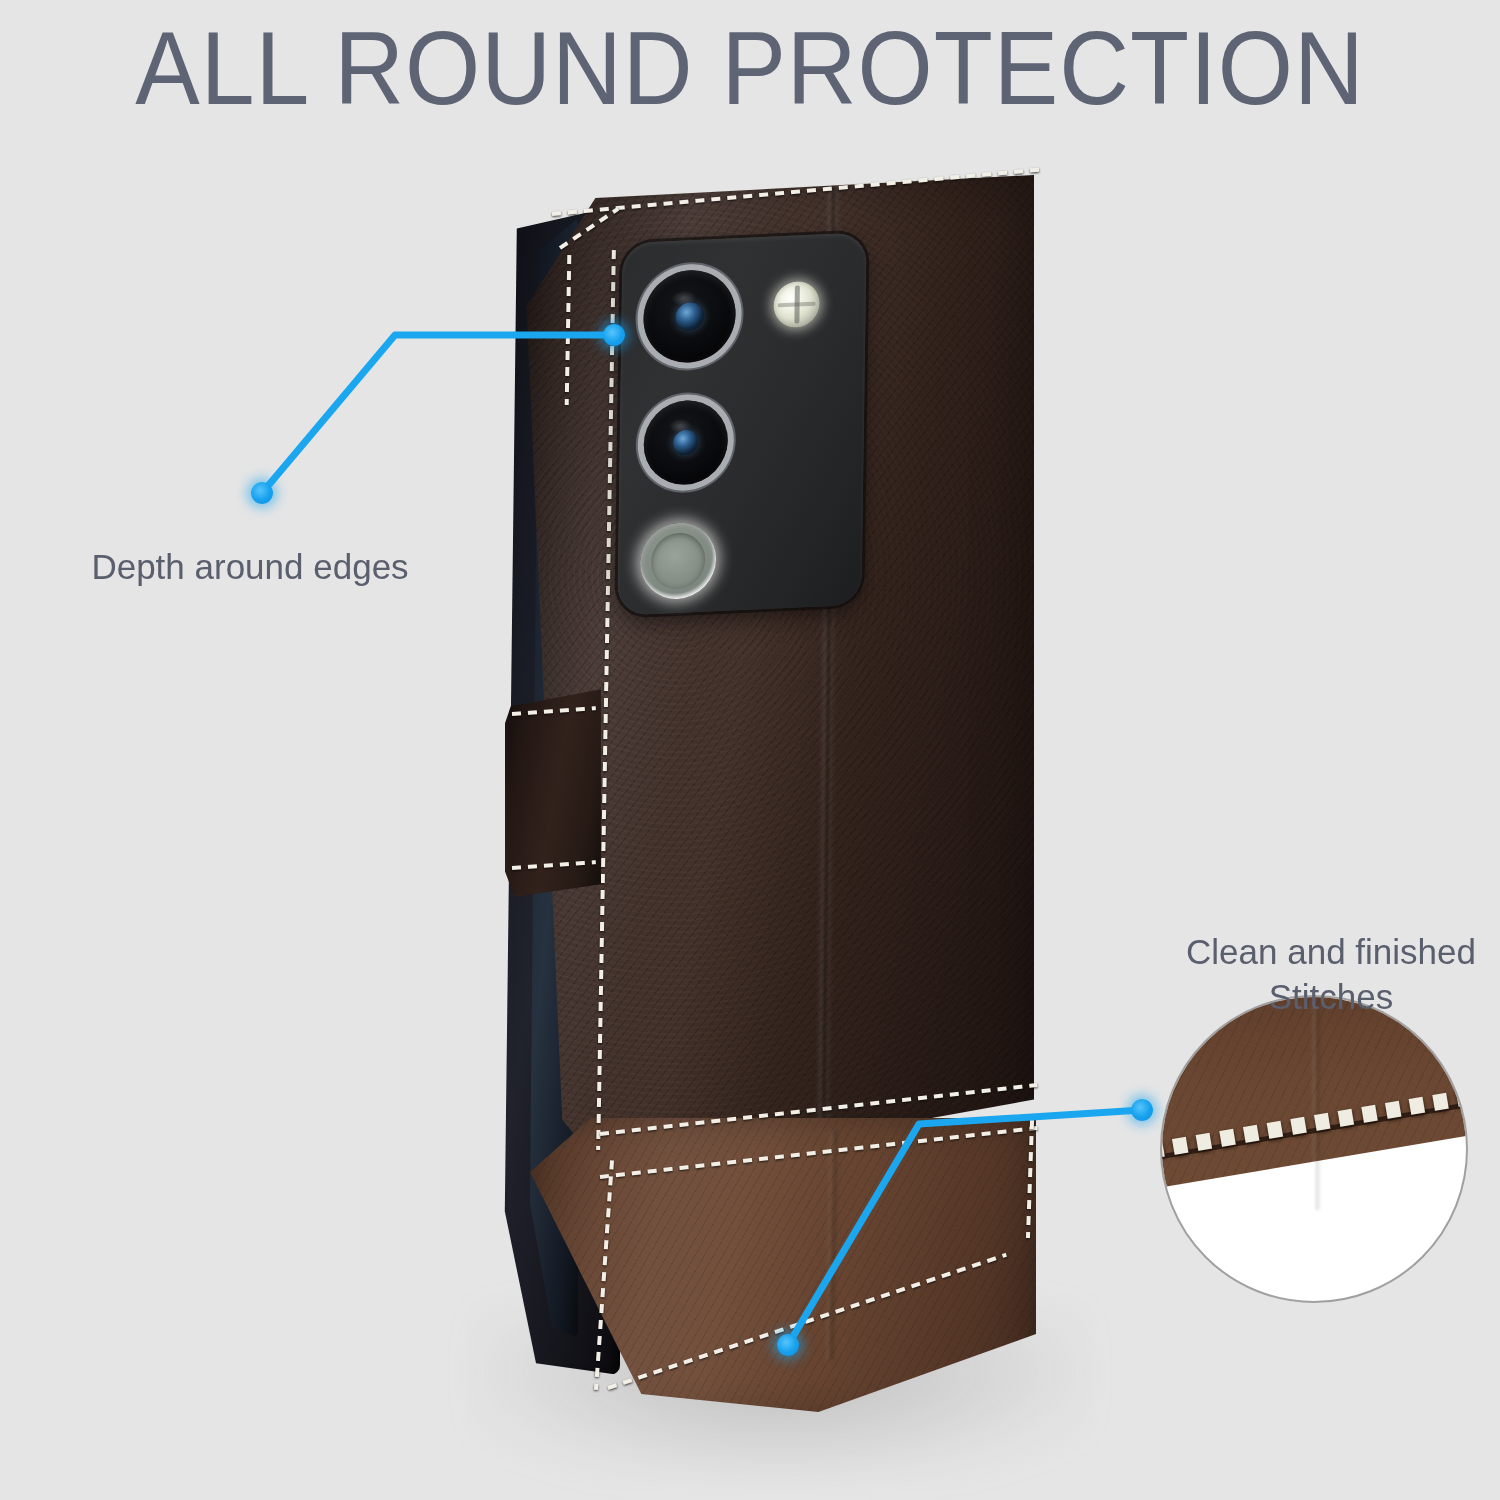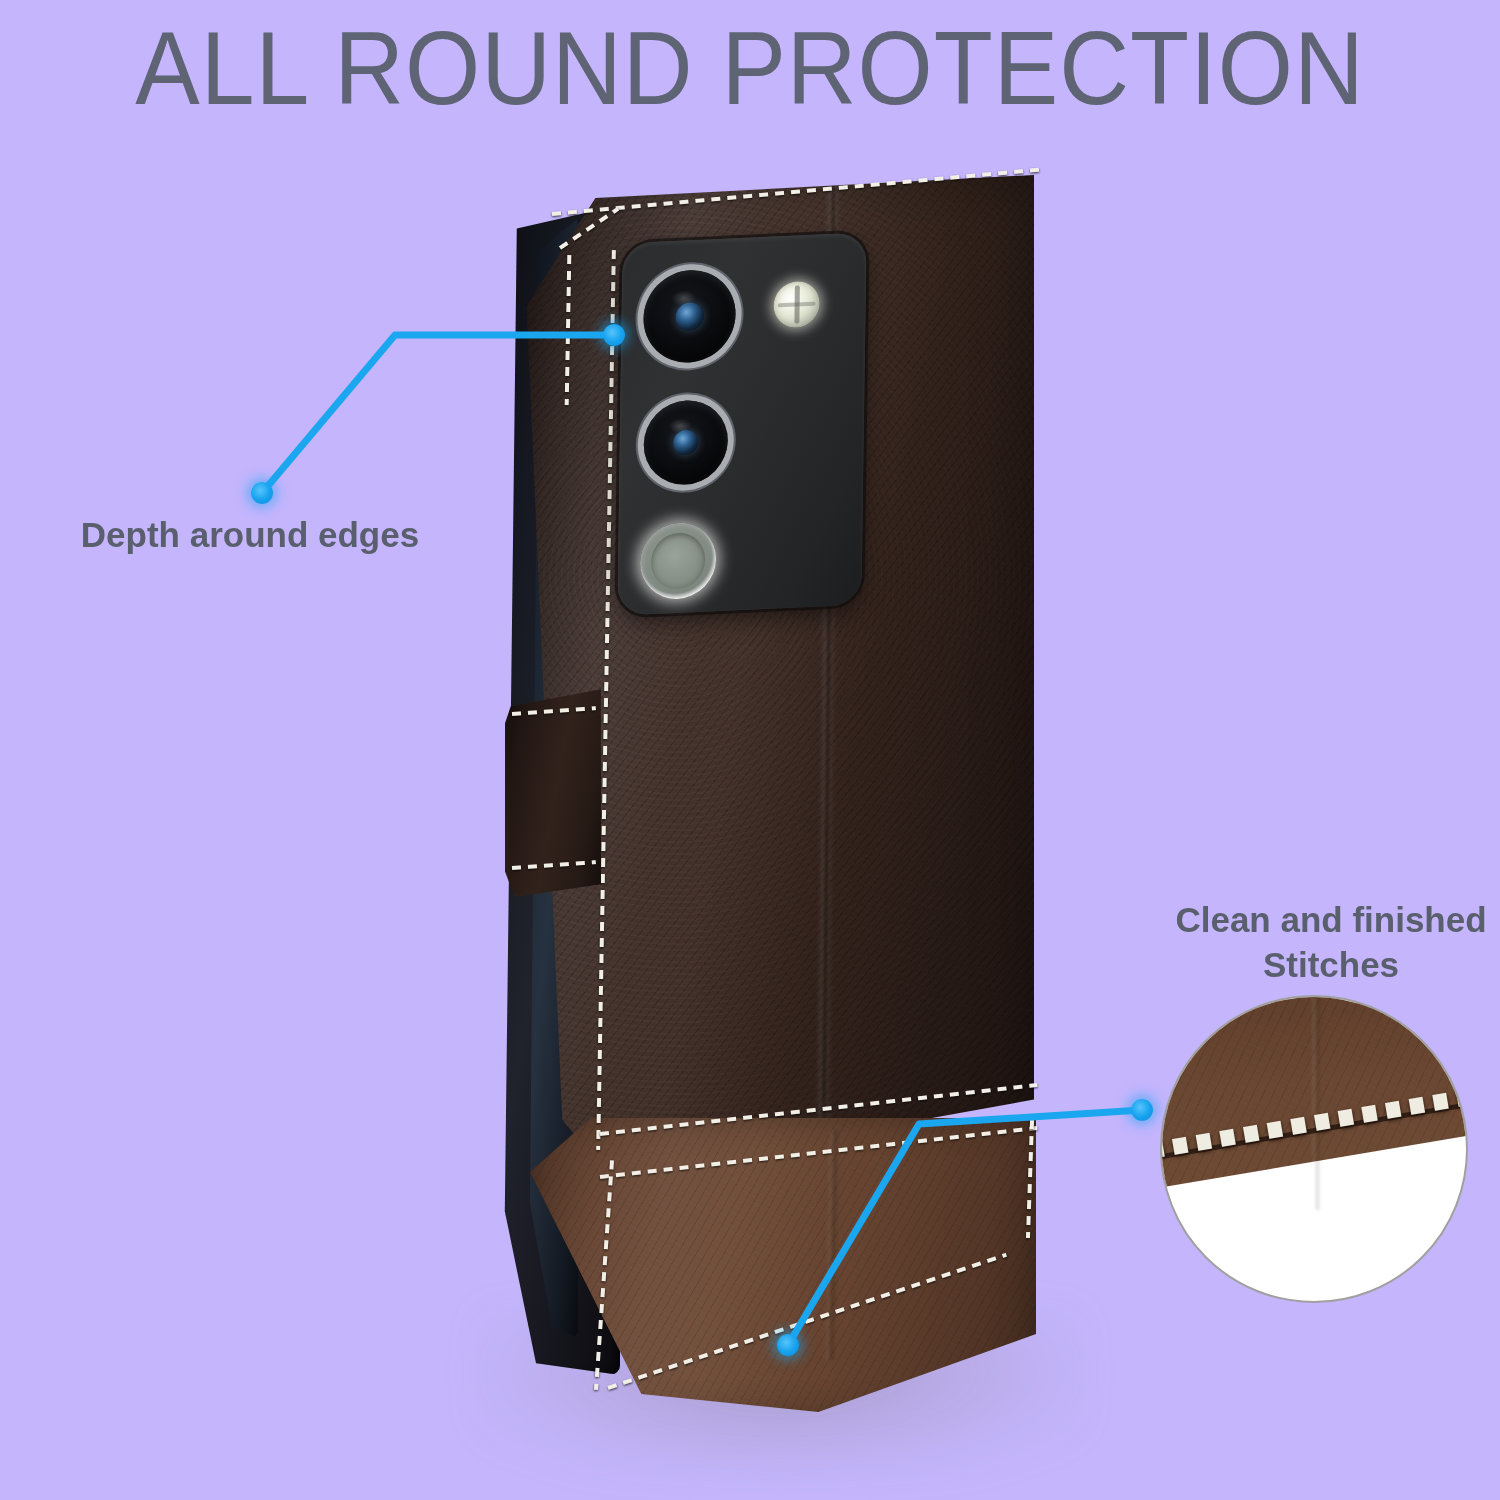--- a/index.html
+++ b/index.html
@@ -5,21 +5,21 @@
 <style>
   html, body {
     margin: 0;
     padding: 0;
     background: #ffffff;
   }
   #stage {
     position: relative;
     width: 1500px;
     height: 1500px;
-    background: #c4b5fd;
+    background: #e5e5e5;
     overflow: hidden;
     font-family: "Liberation Sans", sans-serif;
     -webkit-font-smoothing: antialiased;
   }
 
   
   #headline {
     position: absolute;
     left: 0;
     top: 14px;
@@ -35,24 +35,25 @@
     transform: scaleX(0.93);
     transform-origin: 50% 50%;
   }
 
   
   .caption {
     position: absolute;
     color: #5a5f6e;
     font-family: "Liberation Sans", sans-serif;
     font-size: 35px;
-    font-weight: 700;
+    font-weight: 400;
     line-height: 1.28;
     text-align: center;
     white-space: nowrap;
+    margin-top: 32px;
   }
   #caption-left  { left: 30px;  top: 513px; width: 440px; }
   #caption-right { left: 1131px; top: 898px; width: 400px; }
 
   
   #callouts {
     position: absolute;
     left: 0; top: 0;
     width: 1500px; height: 1500px;
     pointer-events: none;

